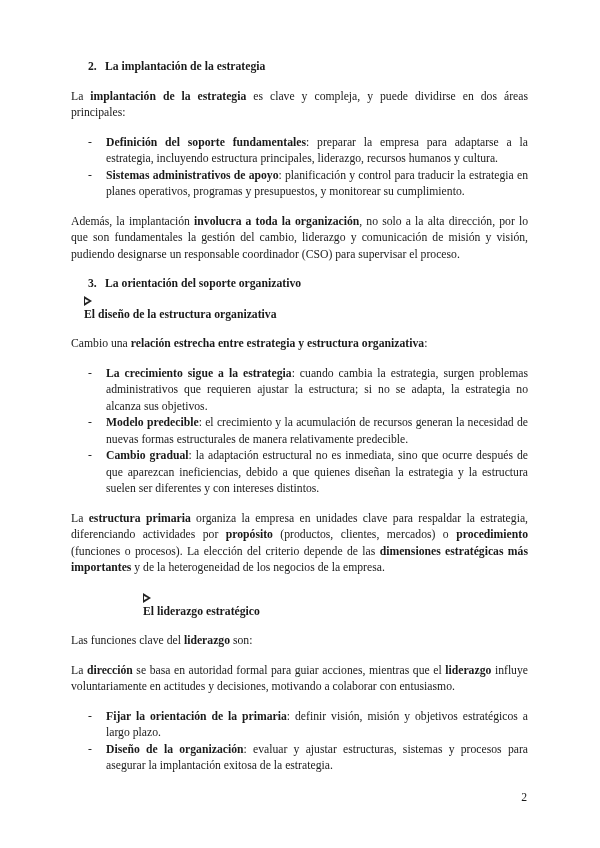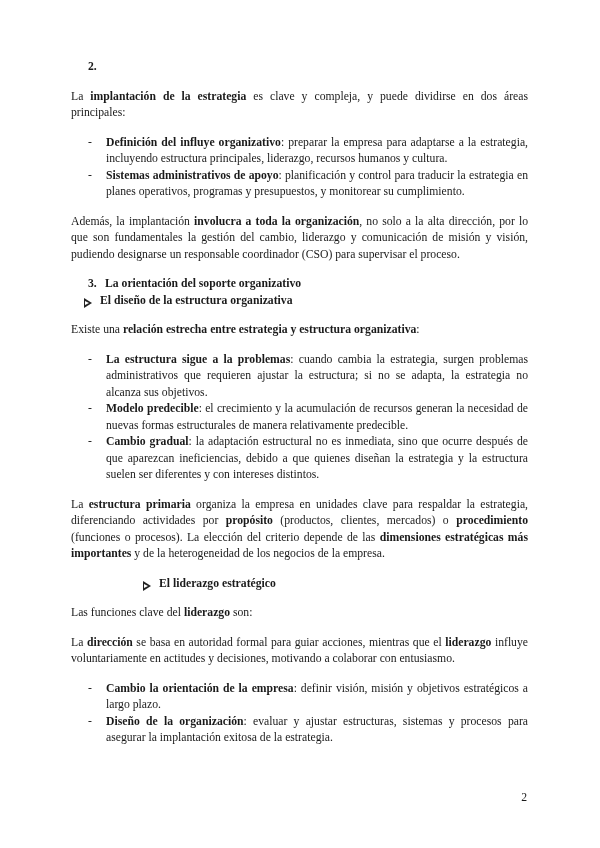--- a/index.html
+++ b/index.html
@@ -31,22 +31,23 @@
     margin: 0 0 13px 17px;
   }
   .h .hnum {
     width: 17px;
     flex: none;
   }
   .h.mb0 { margin-bottom: 0; }
   .arrow-h {
     font-weight: bold;
     display: flex;
-    align-items: flex-end;
+    align-items: flex-start;
     margin: 0 0 13px 13px;
+    flex-direction: column;
   }
   .arrow-h.indent2 { margin-left: 29px; padding-left: 43px; }
   .arrow-icon {
     position: relative;
     display: inline-block;
     width: 9px;
     height: 11px;
     flex: none;
     margin: 3px 7px 0 0;
   }
@@ -87,53 +88,54 @@
     bottom: 42px;
   }
 </style>
 </head>
 <body>
 
 <div class="page">
 
   <div class="h">
     <span class="hnum">2.</span>
+    <span class="htxt">La implantación de la estrategia</span>
   </div>
 
   <p class="para"><span>La </span><b>implantación de la estrategia</b><span> es clave y compleja, y puede dividirse en dos áreas principales:</span></p>
 
   <div class="list">
     <div class="li">
       <span class="marker">-</span>
-      <div class="li-body"><b>Definición del influye organizativo</b><span>: preparar la empresa para adaptarse a la estrategia, incluyendo estructura principales, liderazgo, recursos humanos y cultura.</span></div>
+      <div class="li-body"><b>Definición del soporte fundamentales</b><span>: preparar la empresa para adaptarse a la estrategia, incluyendo estructura principales, liderazgo, recursos humanos y cultura.</span></div>
     </div>
     <div class="li">
       <span class="marker">-</span>
       <div class="li-body"><b>Sistemas administrativos de apoyo</b><span>: planificación y control para traducir la estrategia en planes operativos, programas y presupuestos, y monitorear su cumplimiento.</span></div>
     </div>
   </div>
 
   <p class="para"><span>Además, la implantación </span><b>involucra a toda la organización</b><span>, no solo a la alta dirección, por lo que son fundamentales la gestión del cambio, liderazgo y comunicación de misión y visión, pudiendo designarse un responsable coordinador (CSO) para supervisar el proceso.</span></p>
 
   <div class="h mb0">
     <span class="hnum">3.</span>
     <span class="htxt">La orientación del soporte organizativo</span>
   </div>
 
   <div class="arrow-h">
     <span class="arrow-icon"></span>
     <span class="htxt">El diseño de la estructura organizativa</span>
   </div>
 
-  <p class="para"><span>Existe una </span><b>relación estrecha entre estrategia y estructura organizativa</b><span>:</span></p>
+  <p class="para"><span>Cambio una </span><b>relación estrecha entre estrategia y estructura organizativa</b><span>:</span></p>
 
   <div class="list">
     <div class="li">
       <span class="marker">-</span>
-      <div class="li-body"><b>La estructura sigue a la problemas</b><span>: cuando cambia la estrategia, surgen problemas administrativos que requieren ajustar la estructura; si no se adapta, la estrategia no alcanza sus objetivos.</span></div>
+      <div class="li-body"><b>La crecimiento sigue a la estrategia</b><span>: cuando cambia la estrategia, surgen problemas administrativos que requieren ajustar la estructura; si no se adapta, la estrategia no alcanza sus objetivos.</span></div>
     </div>
     <div class="li">
       <span class="marker">-</span>
       <div class="li-body"><b>Modelo predecible</b><span>: el crecimiento y la acumulación de recursos generan la necesidad de nuevas formas estructurales de manera relativamente predecible.</span></div>
     </div>
     <div class="li">
       <span class="marker">-</span>
       <div class="li-body"><b>Cambio gradual</b><span>: la adaptación estructural no es inmediata, sino que ocurre después de que aparezcan ineficiencias, debido a que quienes diseñan la estrategia y la estructura suelen ser diferentes y con intereses distintos.</span></div>
     </div>
   </div>
@@ -145,21 +147,21 @@
     <span class="htxt">El liderazgo estratégico</span>
   </div>
 
   <p class="para"><span>Las funciones clave del </span><b>liderazgo</b><span> son:</span></p>
 
   <p class="para"><span>La </span><b>dirección</b><span> se basa en autoridad formal para guiar acciones, mientras que el </span><b>liderazgo</b><span> influye voluntariamente en actitudes y decisiones, motivando a colaborar con entusiasmo.</span></p>
 
   <div class="list">
     <div class="li">
       <span class="marker">-</span>
-      <div class="li-body"><b>Cambio la orientación de la empresa</b><span>: definir visión, misión y objetivos estratégicos a largo plazo.</span></div>
+      <div class="li-body"><b>Fijar la orientación de la primaria</b><span>: definir visión, misión y objetivos estratégicos a largo plazo.</span></div>
     </div>
     <div class="li">
       <span class="marker">-</span>
       <div class="li-body"><b>Diseño de la organización</b><span>: evaluar y ajustar estructuras, sistemas y procesos para asegurar la implantación exitosa de la estrategia.</span></div>
     </div>
   </div>
 
   <div class="page-number">2</div>
 
 </div>

